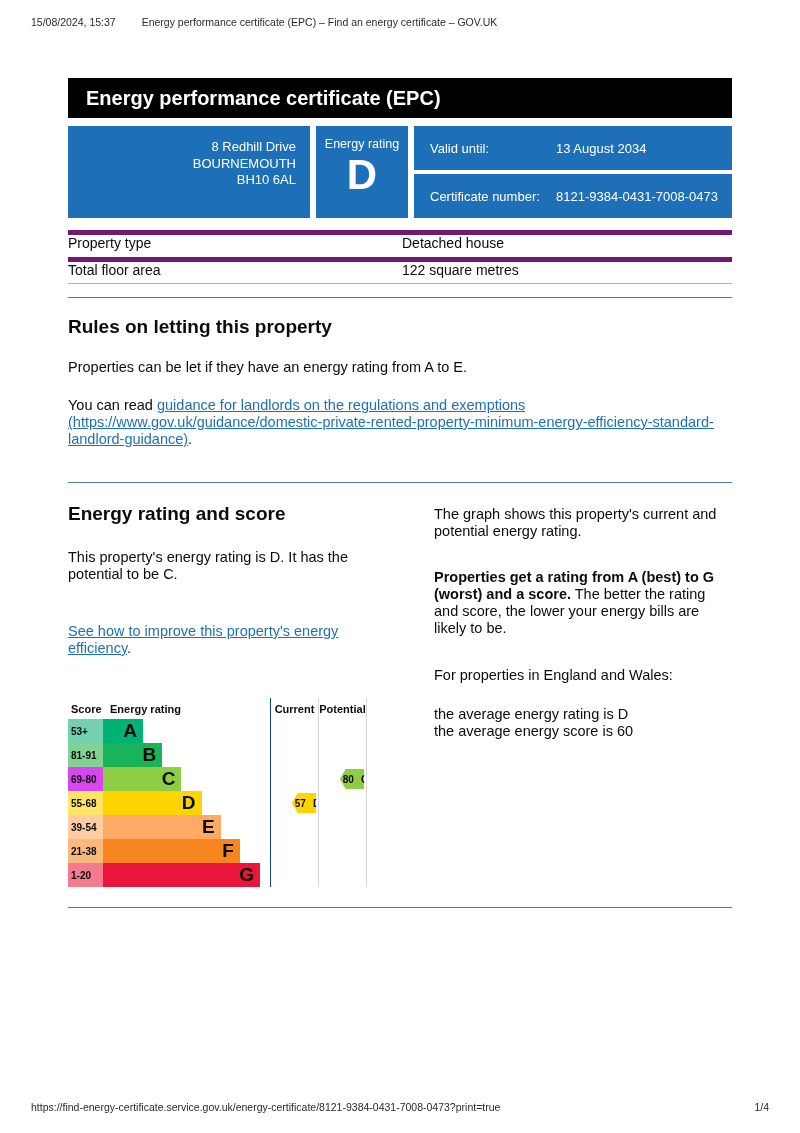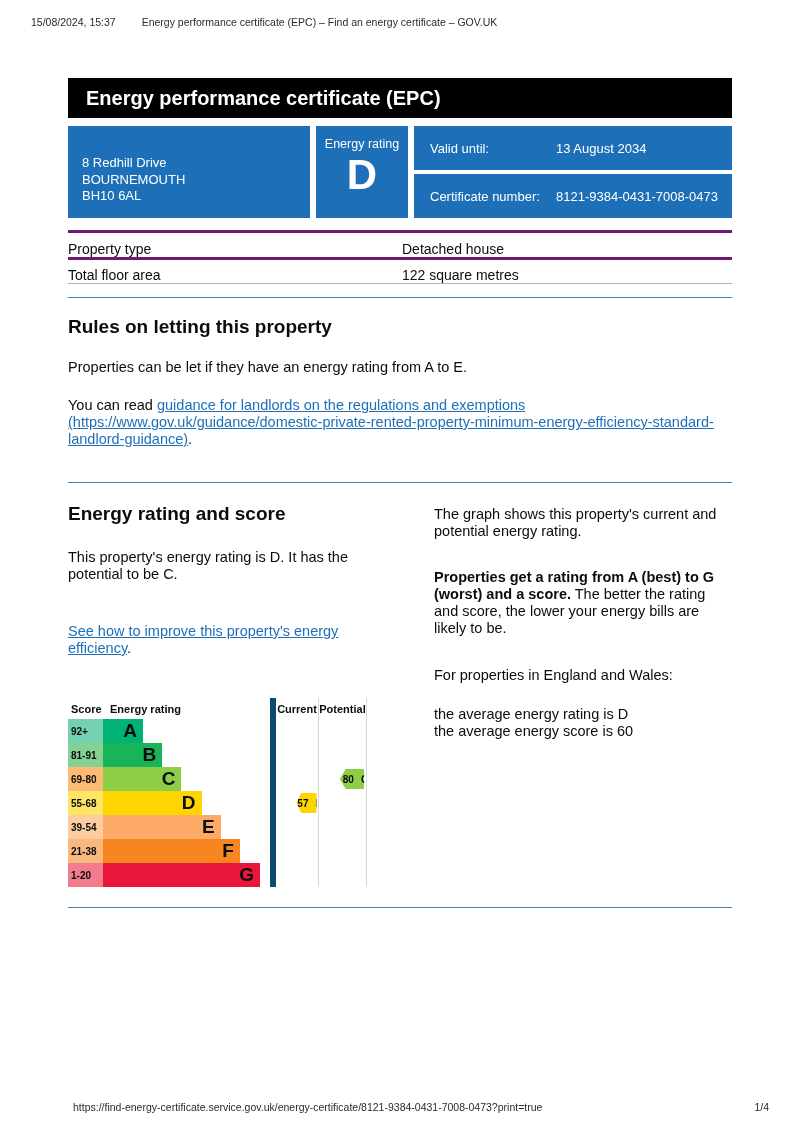--- a/index.html
+++ b/index.html
@@ -3,39 +3,39 @@
 <meta charset="utf-8">
 <style>
   * { margin:0; padding:0; box-sizing:border-box; }
   html,body { width:800px; height:1133px; background:#ffffff; font-family:"Liberation Sans", sans-serif; color:#0b0c0c; }
   body { position:relative; overflow:hidden; }
 
   
   .print-header { position:absolute; top:16px; left:0; width:639px; font-size:10.5px; color:#2b2b2b; }
   .print-header .ph-date { position:absolute; left:31px; top:0; }
   .print-header .ph-title { width:100%; text-align:center; }
-  .print-footer { position:absolute; bottom:20px; left:31px; right:31px; font-size:10.5px; color:#2b2b2b; display:flex; justify-content:space-between;margin-left:42px; }
+  .print-footer { position:absolute; bottom:20px; left:31px; right:31px; font-size:10.5px; color:#2b2b2b; display:flex; justify-content:space-between; }
 
   .content { position:absolute; top:78px; left:68px; width:664px; }
 
   .banner { background:#000000; color:#ffffff; height:40px; display:flex; align-items:center; padding-left:18px; font-size:20px; font-weight:bold; }
 
   .cert-boxes { display:flex; margin-top:8px; gap:6px; height:92px; }
   .box-blue { background:#1d70b8; color:#ffffff; }
-  .address-box { width:242px; padding:29px 14px; font-size:13px; line-height:16.5px; }
+  .address-box { width:242px; padding:13px 14px; font-size:13px; line-height:16.5px;text-align:right; }
   .rating-box { width:92px; text-align:center; padding-top:11px; }
   .rating-box .rating-label { font-size:12.5px; }
   .rating-box .rating-letter { font-size:42px; font-weight:bold; line-height:44px; margin-top:2px; }
   .validity-col { flex:1; display:flex; flex-direction:column; gap:4px; }
   .validity-row { flex:1; display:flex; align-items:center; padding-left:16px; font-size:13px; }
   .validity-row .v-label { width:126px; }
   .validity-row .v-value { font-weight:normal; }
 
   .summary-table { margin-top:12px; }
-  .summary-row { display:flex; height:27px; align-items:flex-end; border-top:3px solid #701a75; font-size:14px; }
+  .summary-row { display:flex; height:27px; align-items:flex-start; border-top:5px solid #701a75; font-size:14px; }
   .summary-row:last-child { border-bottom:1px solid #b1b4b6; }
   .summary-row .s-label { width:334px; }
 
   .section-rule { border:none; border-top:1.5px solid #4b7da5; margin:0; }
   .rule-1 { margin-top:13px; }
   .rule-2 { margin-top:34px; }
   .rule-3 { margin-top:20px; }
 
   h2.gov-heading { font-size:19px; font-weight:bold; margin-top:18px; }
   .body-text { font-size:14.5px; line-height:17px; }
@@ -46,21 +46,21 @@
   .col-left { width:340px; }
   .col-right { width:296px; margin-left:26px; }
   .col-right p.para:first-child { }
 
   
   .epc-graph { margin-top:41px; display:grid; grid-template-columns:35px 167px 48px 49px; grid-template-rows:21px repeat(7,24px); width:300px; }
   .g-head { font-weight:bold; font-size:11px; display:flex; align-items:center; }
   .g-head-score { padding-left:3px; }
   .g-head-rating { padding-left:7px; }
   .g-head-cur, .g-head-pot { justify-content:center; }
-  .cell-cur { border-left:6px solid #0c4a6e; }
+  .cell-cur { border-left:1px solid #0c4a6e; }
   .cell-pot { border-left:1px solid #d6d6d6; border-right:1px solid #d6d6d6; }
   .score-cell { font-size:10px; font-weight:bold; display:flex; align-items:center; padding-left:3px; }
   .band-bar { height:100%; display:flex; align-items:center; justify-content:flex-end; padding-right:6px; font-weight:bold; font-size:19px; color:#0b0c0c; }
   .arrow-cell { display:flex; align-items:center; justify-content:center;padding-left:19px; }
   .rating-arrow { width:87%; height:20px; clip-path:polygon(0 50%, 24% 0, 100% 0, 100% 100%, 24% 100%); display:flex; align-items:center; justify-content:center; gap:7px; font-size:10px; font-weight:bold; padding-left:7px; color:#0b0c0c; }
 </style>
 </head>
 <body>
 
 <div class="print-header">
@@ -117,33 +117,33 @@
     <div class="col-left">
       <h2 class="gov-heading">Energy rating and score</h2>
       <p class="body-text para" style="margin-top:24px; max-width:330px;">This property's energy rating is D. It has the potential to be C.</p>
       <p class="body-text para" style="margin-top:40px; max-width:330px;"><a class="gov-link" href="#">See how to improve this property's energy efficiency</a><span>.</span></p>
 
       <div class="epc-graph" id="epcGraph">
           <div class="g-head g-head-score">Score</div>
           <div class="g-head g-head-rating">Energy rating</div>
           <div class="g-head g-head-cur cell-cur">Current</div>
           <div class="g-head g-head-pot cell-pot">Potential</div>
-          <div class="score-cell" style="background: rgb(116, 208, 174);">92+</div>
+          <div class="score-cell" style="background: rgb(116, 208, 174);">53+</div>
           <div class="bar-cell">
             <div class="band-bar" style="background: rgb(0, 178, 116); width: 24%;">A</div>
           </div>
           <div class="arrow-cell cell-cur"></div>
           <div class="arrow-cell cell-pot"></div>
           <div class="score-cell" style="background: rgb(132, 209, 148);">81-91</div>
           <div class="bar-cell">
             <div class="band-bar" style="background: rgb(25, 180, 89); width: 35.5%;">B</div>
           </div>
           <div class="arrow-cell cell-cur"></div>
           <div class="arrow-cell cell-pot"></div>
-          <div class="score-cell" style="background: #fdba74;">69-80</div>
+          <div class="score-cell" style="background: #d946ef;">69-80</div>
           <div class="bar-cell">
             <div class="band-bar" style="background: rgb(141, 206, 70); width: 47%;">C</div>
           </div>
           <div class="arrow-cell cell-cur"></div>
           <div class="arrow-cell cell-pot">
             <div class="rating-arrow" style="background: rgb(141, 206, 70);">
               <span>80</span>
               <span>C</span>
             </div>
           </div>

